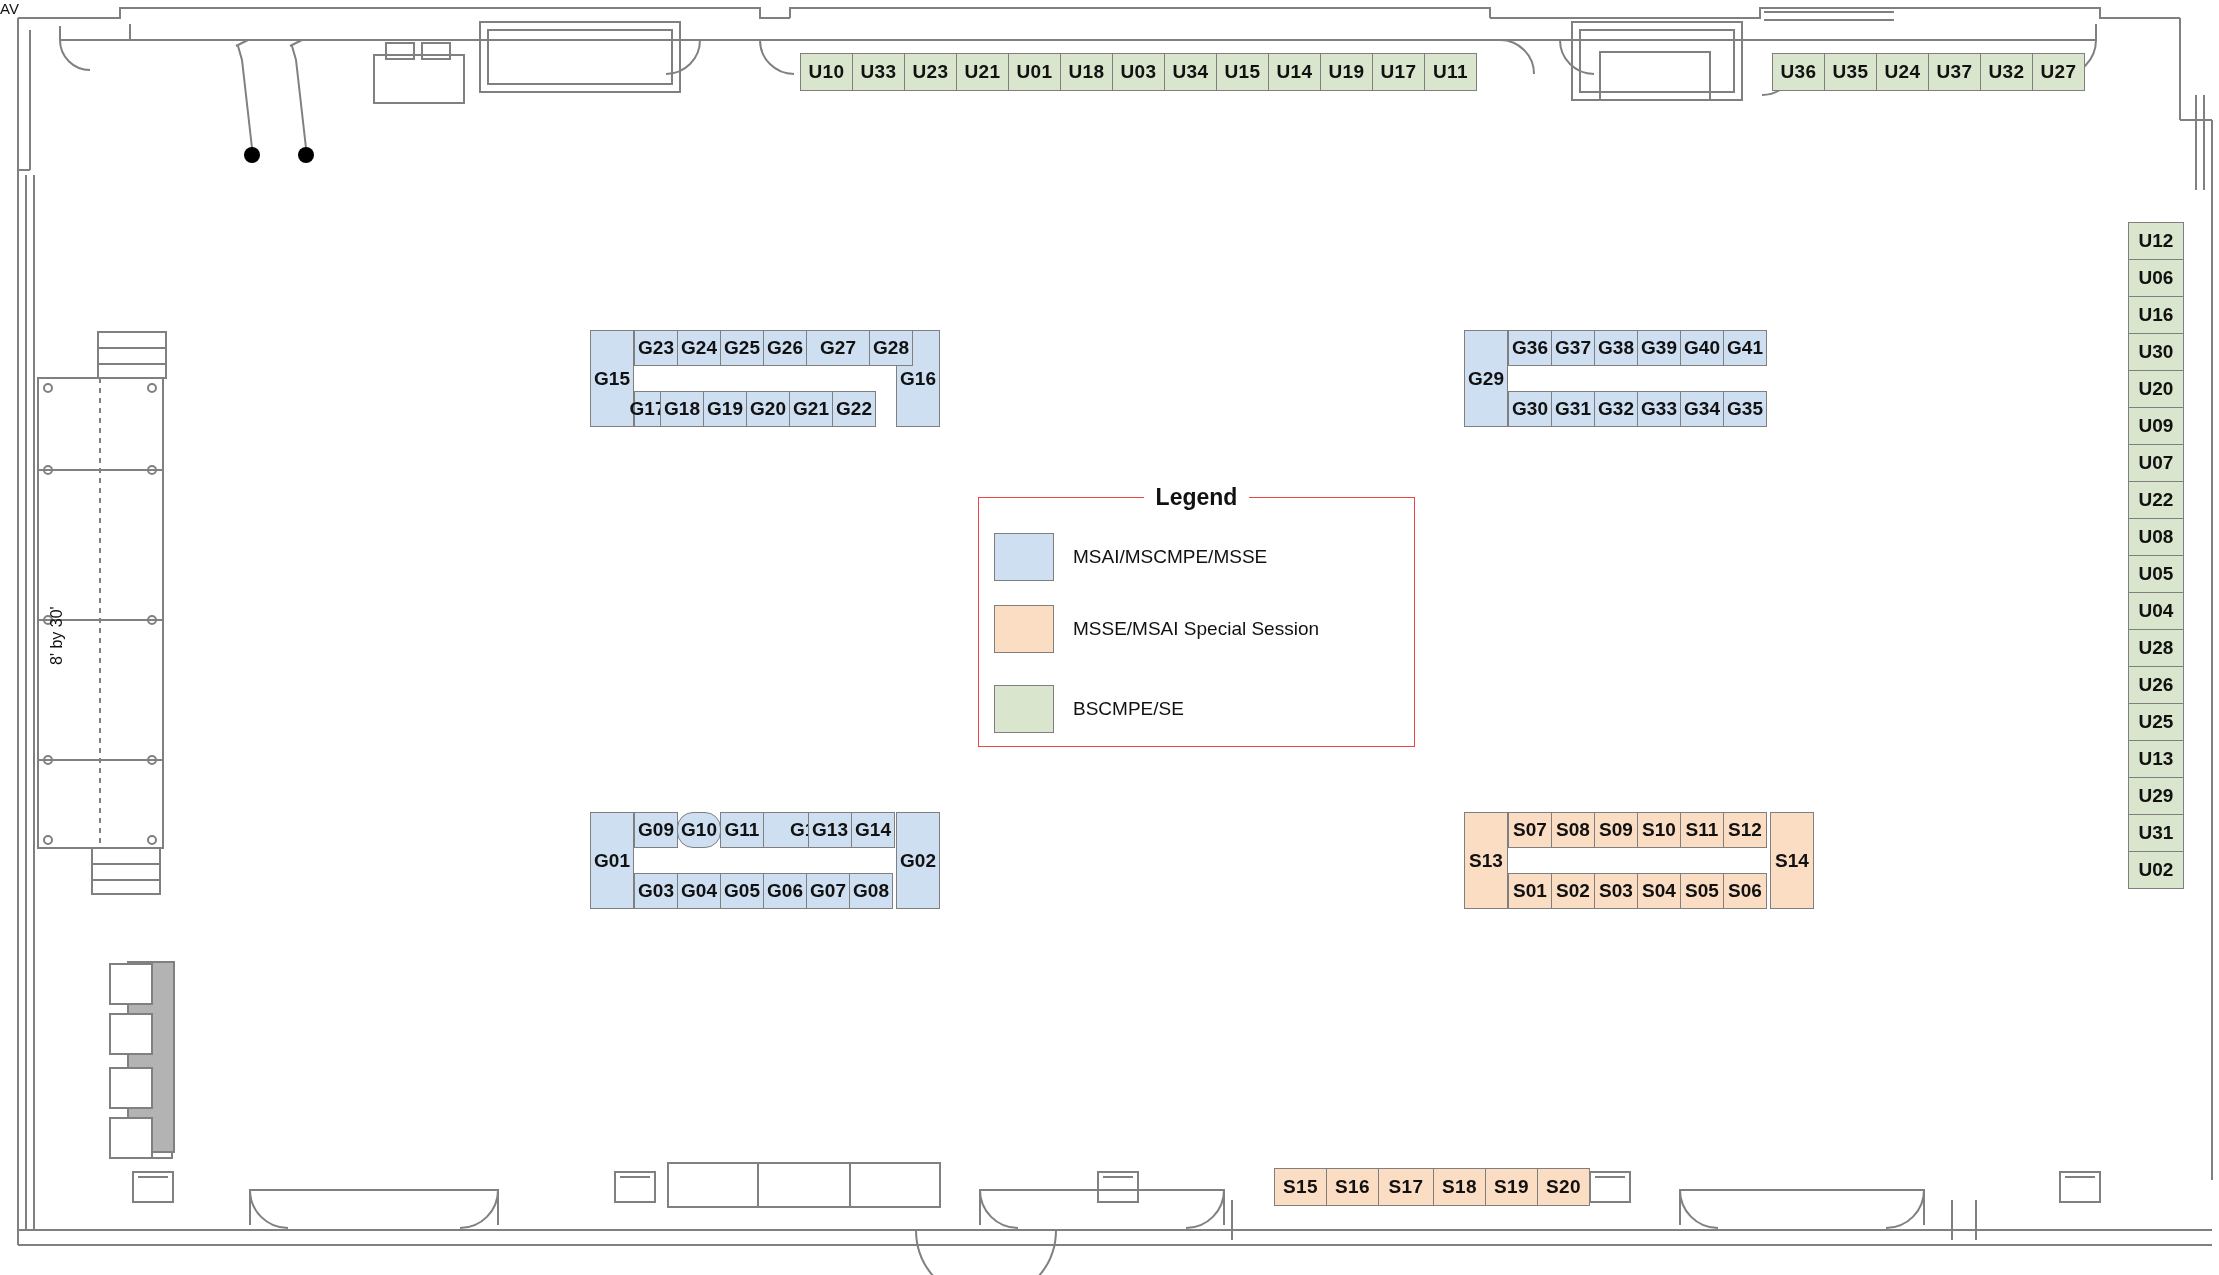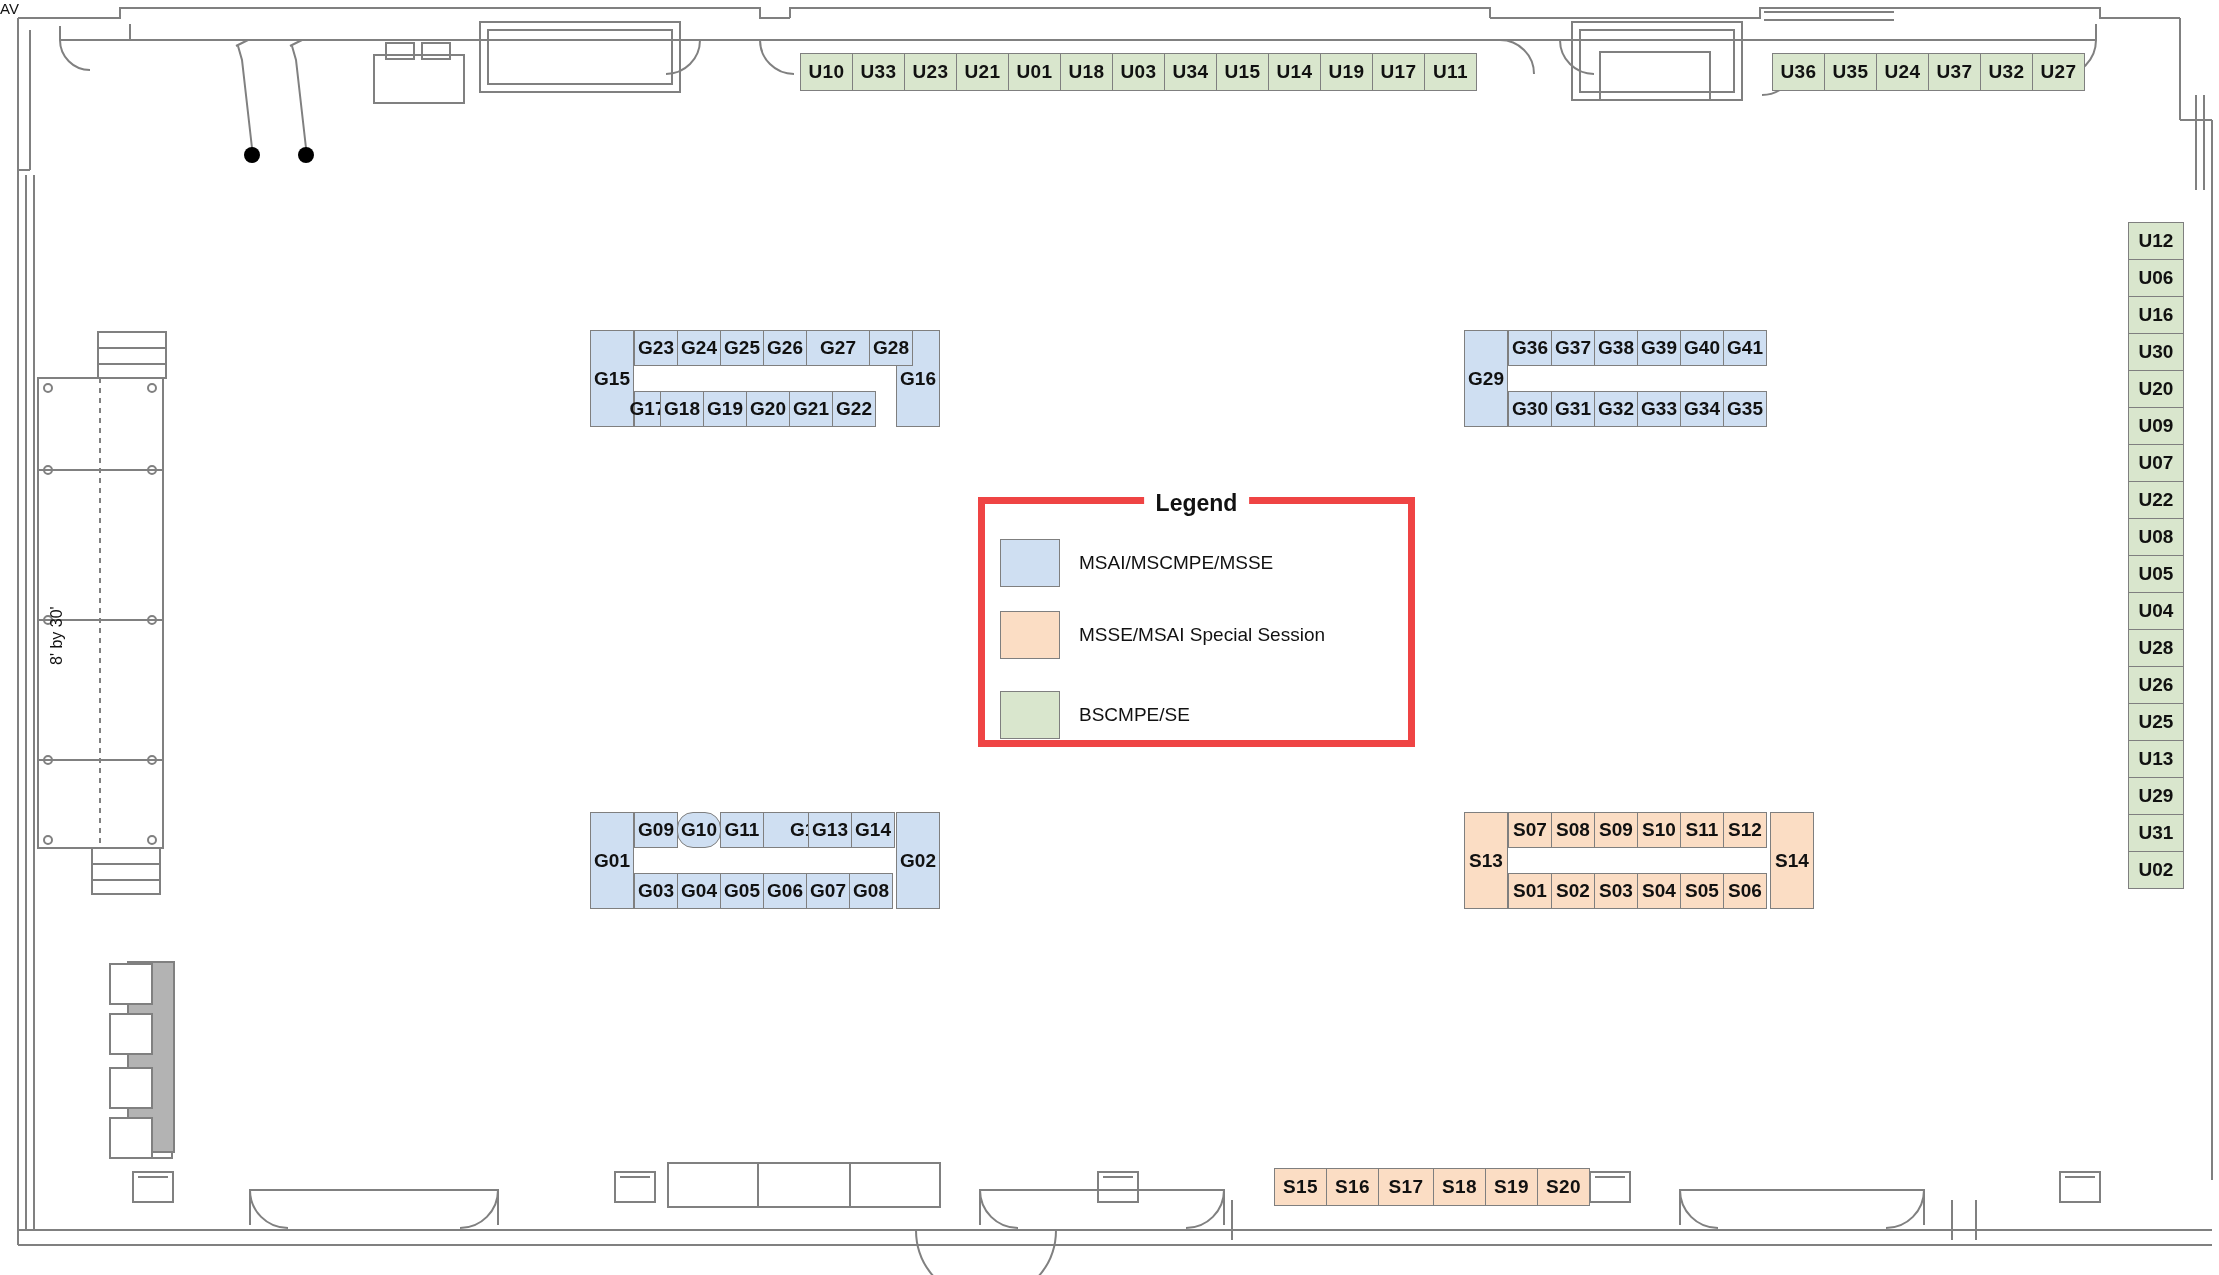--- a/index.html
+++ b/index.html
@@ -114,21 +114,21 @@
   }
 
   
   .legend {
     position: absolute;
     left: 978px;
     top: 497px;
     width: 437px;
     height: 250px;
     background: #ffffff;
-    border: 7px solid #ef4444;
+    border: 1px solid #ef4444;
     box-sizing: border-box;
   }
   .legend-title {
     position: absolute;
     top: -14px;
     left: 50%;
     transform: translateX(-50%);
     background: #ffffff;
     padding: 0 12px;
     font-size: 23px;

